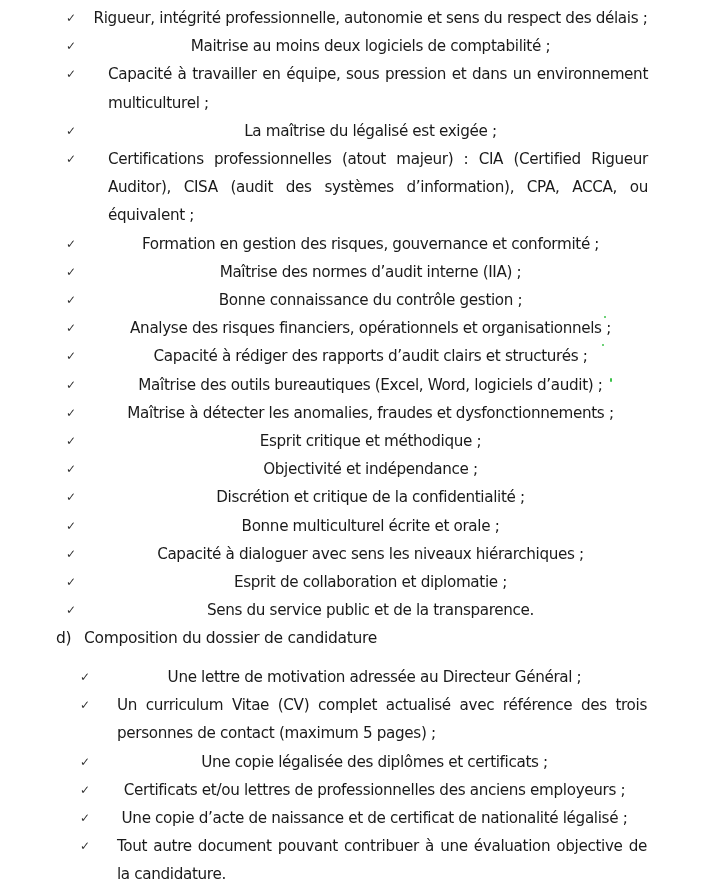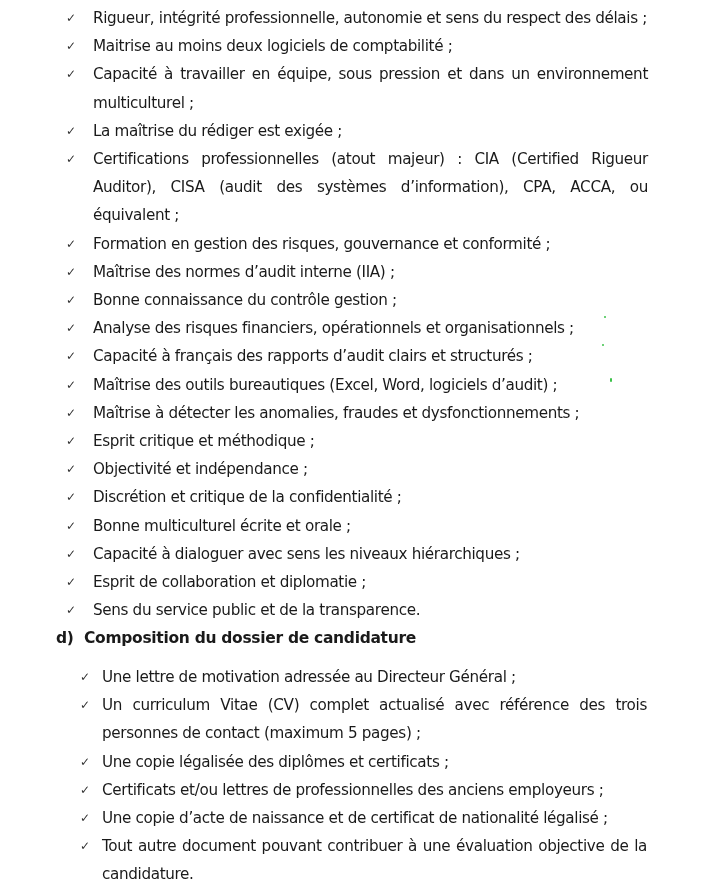--- a/index.html
+++ b/index.html
@@ -33,33 +33,33 @@
       letter-spacing: -0.35px;
       word-spacing: 0px;
     }
     .check {
       position: absolute;
       top: 0;
       font-size: 12px;
       color: #333;
       line-height: 28.2px;
     }
-    .txt { display: block; }
-    .justify { text-align: justify; text-align-last: left; }
+    .txt { display: block; text-align: center; }
+    .justify { text-align: justify; text-align-last: left; margin-left: 15px; }
 
     #list1 { left: 66px; top: 4px; width: 582px; }
     #list1 li { padding-left: 27px; }
     #list1 .check { left: 0; }
 
     #section-d-heading {
       position: absolute;
       left: 56px;
       top: 626px;
       font-size: 15.5px;
-      font-weight: bold;
+      font-weight: normal;
       letter-spacing: -0.3px;
       line-height: 24px;
     }
     #section-d-heading .letter { display: inline-block; width: 28px; }
 
     #list2 { left: 80px; top: 663px; width: 567px; }
     #list2 li { padding-left: 22px; }
     #list2 .check { left: 0; }
 
     .speck {
@@ -82,21 +82,21 @@
     <li>
         <span class="check">✓</span>
         <span class="txt">Maitrise au moins deux logiciels de comptabilité ;</span>
       </li>
     <li>
         <span class="check">✓</span>
         <span class="txt justify">Capacité à travailler en équipe, sous pression et dans un environnement multiculturel ;</span>
       </li>
     <li>
         <span class="check">✓</span>
-        <span class="txt">La maîtrise du rédiger est exigée ;</span>
+        <span class="txt">La maîtrise du légalisé est exigée ;</span>
       </li>
     <li>
         <span class="check">✓</span>
         <span class="txt justify">Certifications professionnelles (atout majeur) : CIA (Certified Rigueur Auditor), CISA (audit des systèmes d’information), CPA, ACCA, ou équivalent ;</span>
       </li>
     <li>
         <span class="check">✓</span>
         <span class="txt">Formation en gestion des risques, gouvernance et conformité ;</span>
       </li>
     <li>
@@ -106,21 +106,21 @@
     <li>
         <span class="check">✓</span>
         <span class="txt">Bonne connaissance du contrôle gestion ;</span>
       </li>
     <li>
         <span class="check">✓</span>
         <span class="txt">Analyse des risques financiers, opérationnels et organisationnels ;</span>
       </li>
     <li>
         <span class="check">✓</span>
-        <span class="txt">Capacité à français des rapports d’audit clairs et structurés ;</span>
+        <span class="txt">Capacité à rédiger des rapports d’audit clairs et structurés ;</span>
       </li>
     <li>
         <span class="check">✓</span>
         <span class="txt">Maîtrise des outils bureautiques (Excel, Word, logiciels d’audit) ;</span>
       </li>
     <li>
         <span class="check">✓</span>
         <span class="txt">Maîtrise à détecter les anomalies, fraudes et dysfonctionnements ;</span>
       </li>
     <li>

